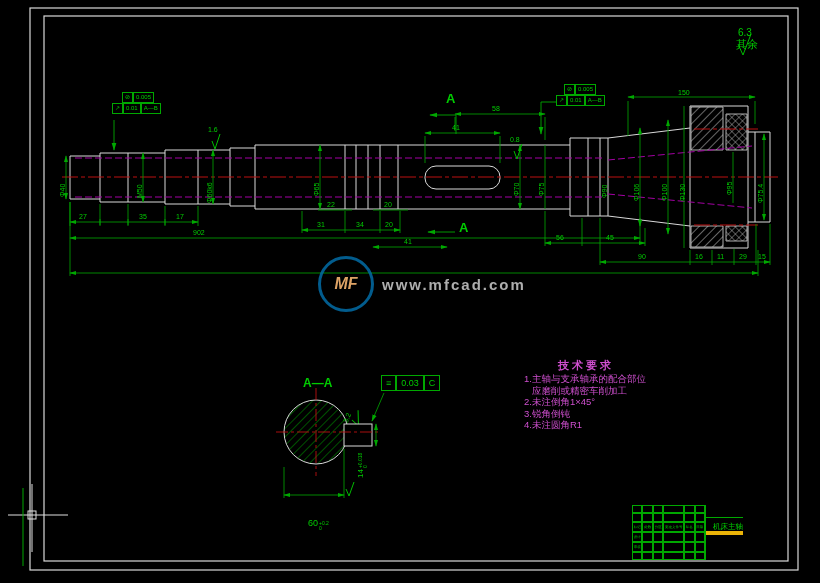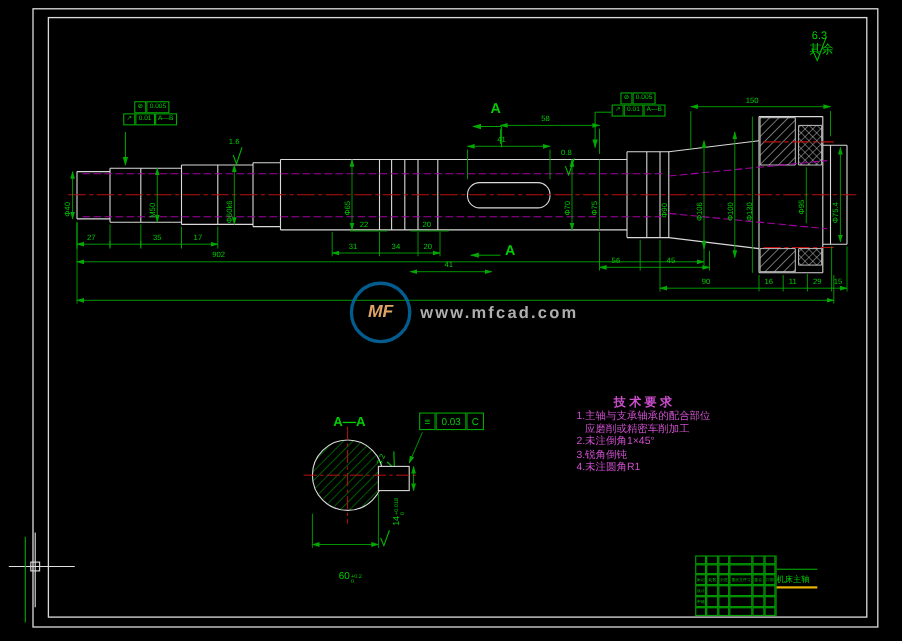--- a/index.html
+++ b/index.html
@@ -30,21 +30,21 @@
   .tb .col-m{width:45px;display:flex;flex-direction:column;border-left:1px solid #00a800;}
   .tb .col-r{width:38px;display:flex;flex-direction:column;border-left:1px solid #00a800;}
   .tb .r{display:flex;flex:1;}
   .tb .c{flex:1;border:0.5px solid #00a800;font-size:3.5px;line-height:8px;overflow:hidden;text-align:center;color:#00cc00;}
   .tb .c-wide{flex:2.2;}
   .tb .mat{height:20px;line-height:20px;text-align:center;font-size:8px;border-bottom:1px solid #00a800;}
   .tb .mrow{display:flex;height:10px;border-bottom:1px solid #00a800;}
   .tb .mcell{flex:1;border-right:1px solid #00a800;font-size:3.5px;line-height:10px;text-align:center;overflow:hidden;}
   .tb .sheet{height:14px;font-size:4.5px;line-height:14px;text-align:center;}
   .tb .rt1{height:13px;border-bottom:1px solid #00a800;}
-  .tb .rt2{height:17px;line-height:17px;text-align:left;font-size:7.5px;border-bottom:2px solid #eab308;}
+  .tb .rt2{height:17px;line-height:17px;text-align:right;font-size:7.5px;border-bottom:4px solid #eab308;}
   .tb .rt3{flex:1;}
   .rot68{transform:rotate(-68deg);transform-origin:0 0;}
 </style>
 </head>
 <body>
 
 <div class="stage">
 
   <svg width="820" height="583" viewBox="0 0 820 583">
     <defs>

